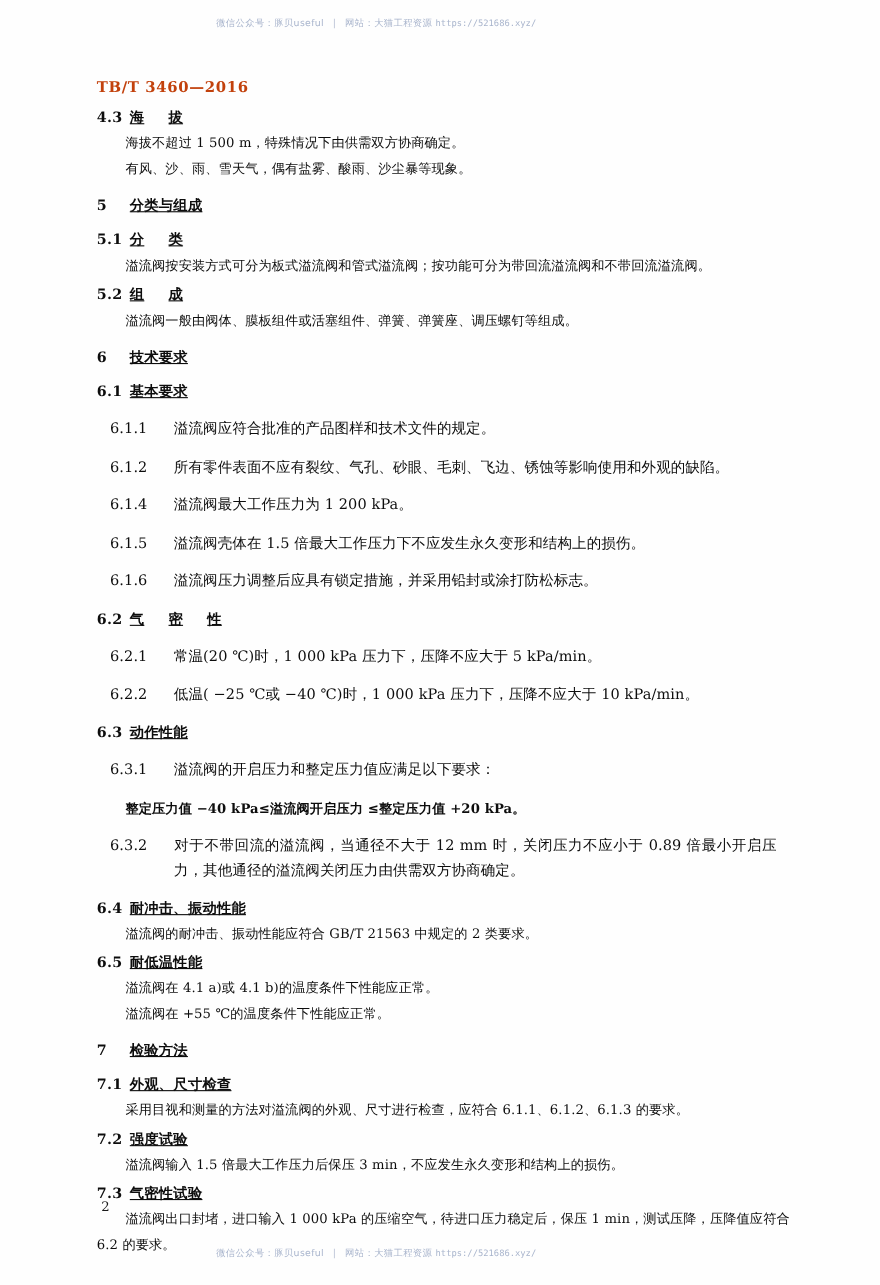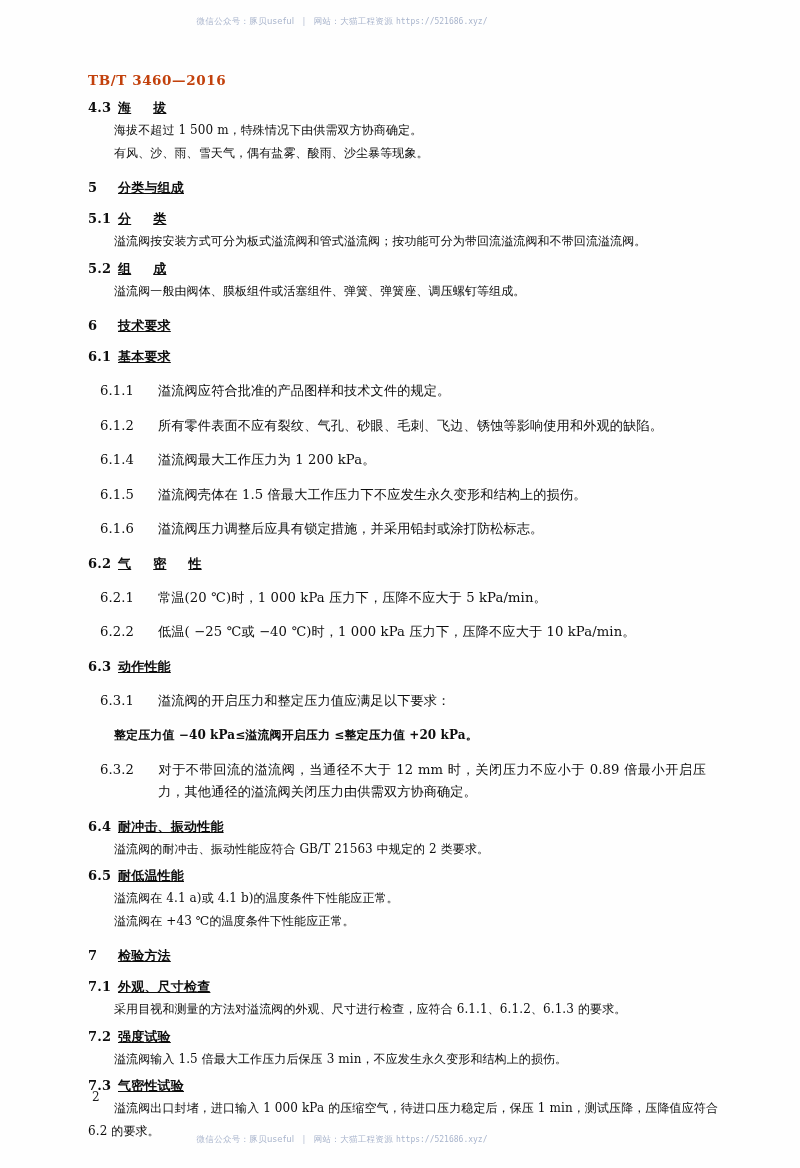--- a/index.html
+++ b/index.html
@@ -209,21 +209,21 @@
     <p class="clause-head sub">
       <span class="num">6.4</span><span>耐冲击、振动性能</span>
     </p>
     <p class="para">溢流阀的耐冲击、振动性能应符合 GB/T 21563 中规定的 2 类要求。</p>
 
     <p class="clause-head sub">
       <span class="num">6.5</span><span>耐低温性能</span>
     </p>
     <p class="para">溢流阀在 4.1 a)或 4.1 b)的温度条件下性能应正常。</p>
 
-    <p class="para">溢流阀在 +43 ℃的温度条件下性能应正常。</p>
+    <p class="para">溢流阀在 +55 ℃的温度条件下性能应正常。</p>
 
     <p class="clause-head major">
       <span class="num">7</span><span>检验方法</span>
     </p>
 
     <p class="clause-head sub">
       <span class="num">7.1</span><span>外观、尺寸检查</span>
     </p>
     <p class="para">采用目视和测量的方法对溢流阀的外观、尺寸进行检查，应符合 6.1.1、6.1.2、6.1.3 的要求。</p>
 

